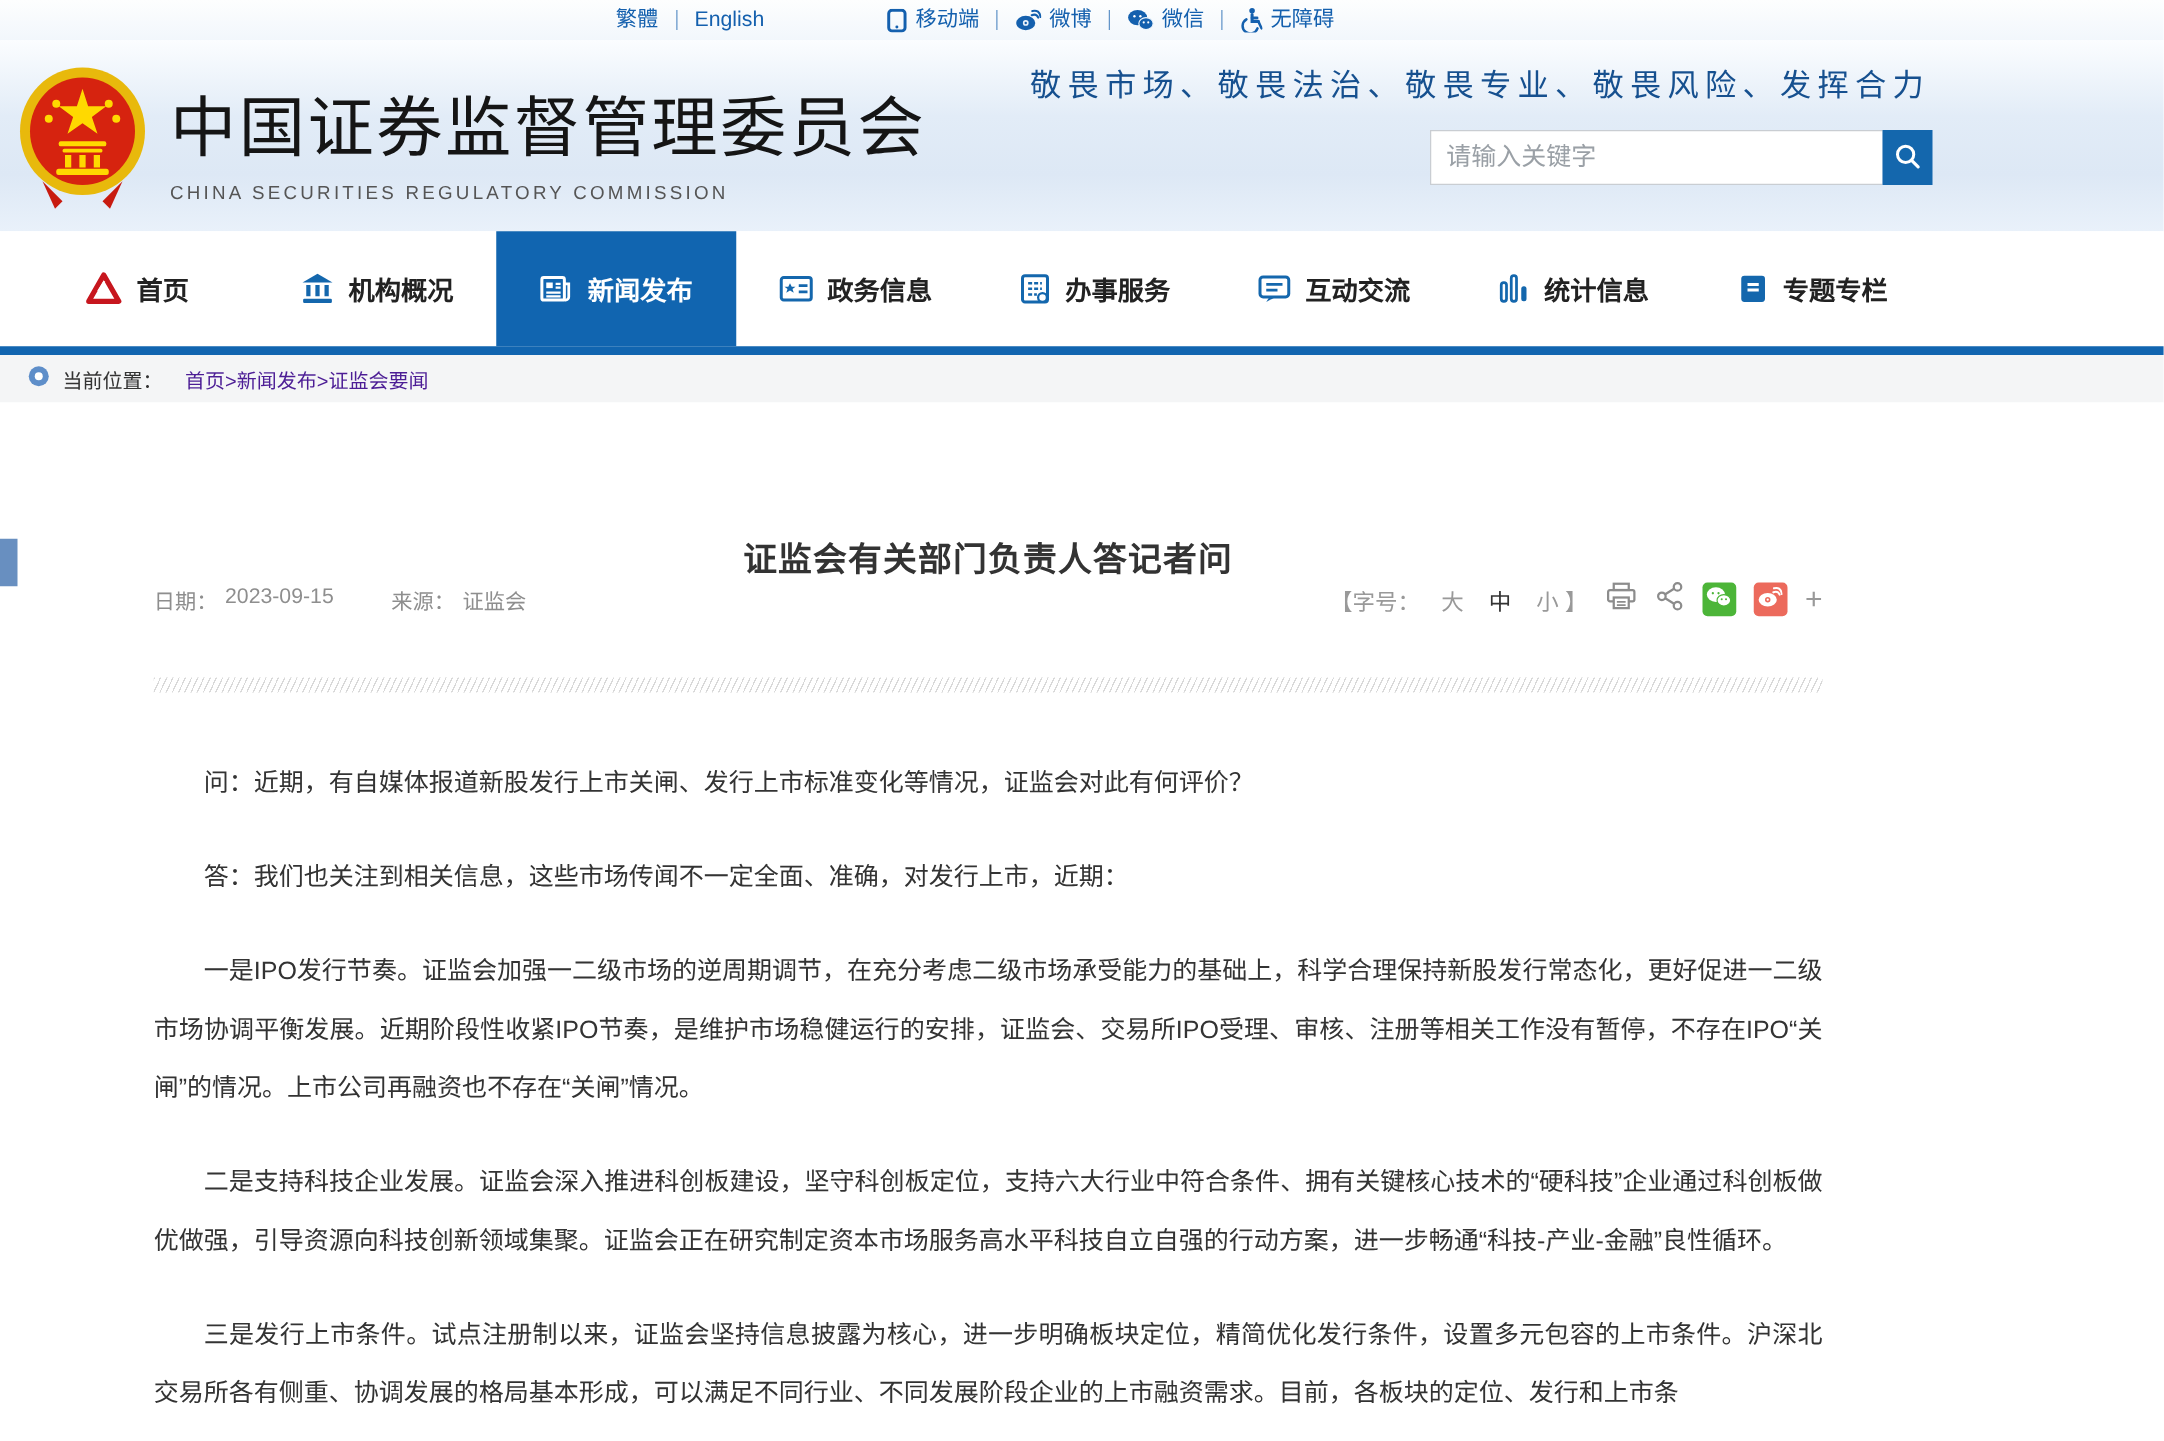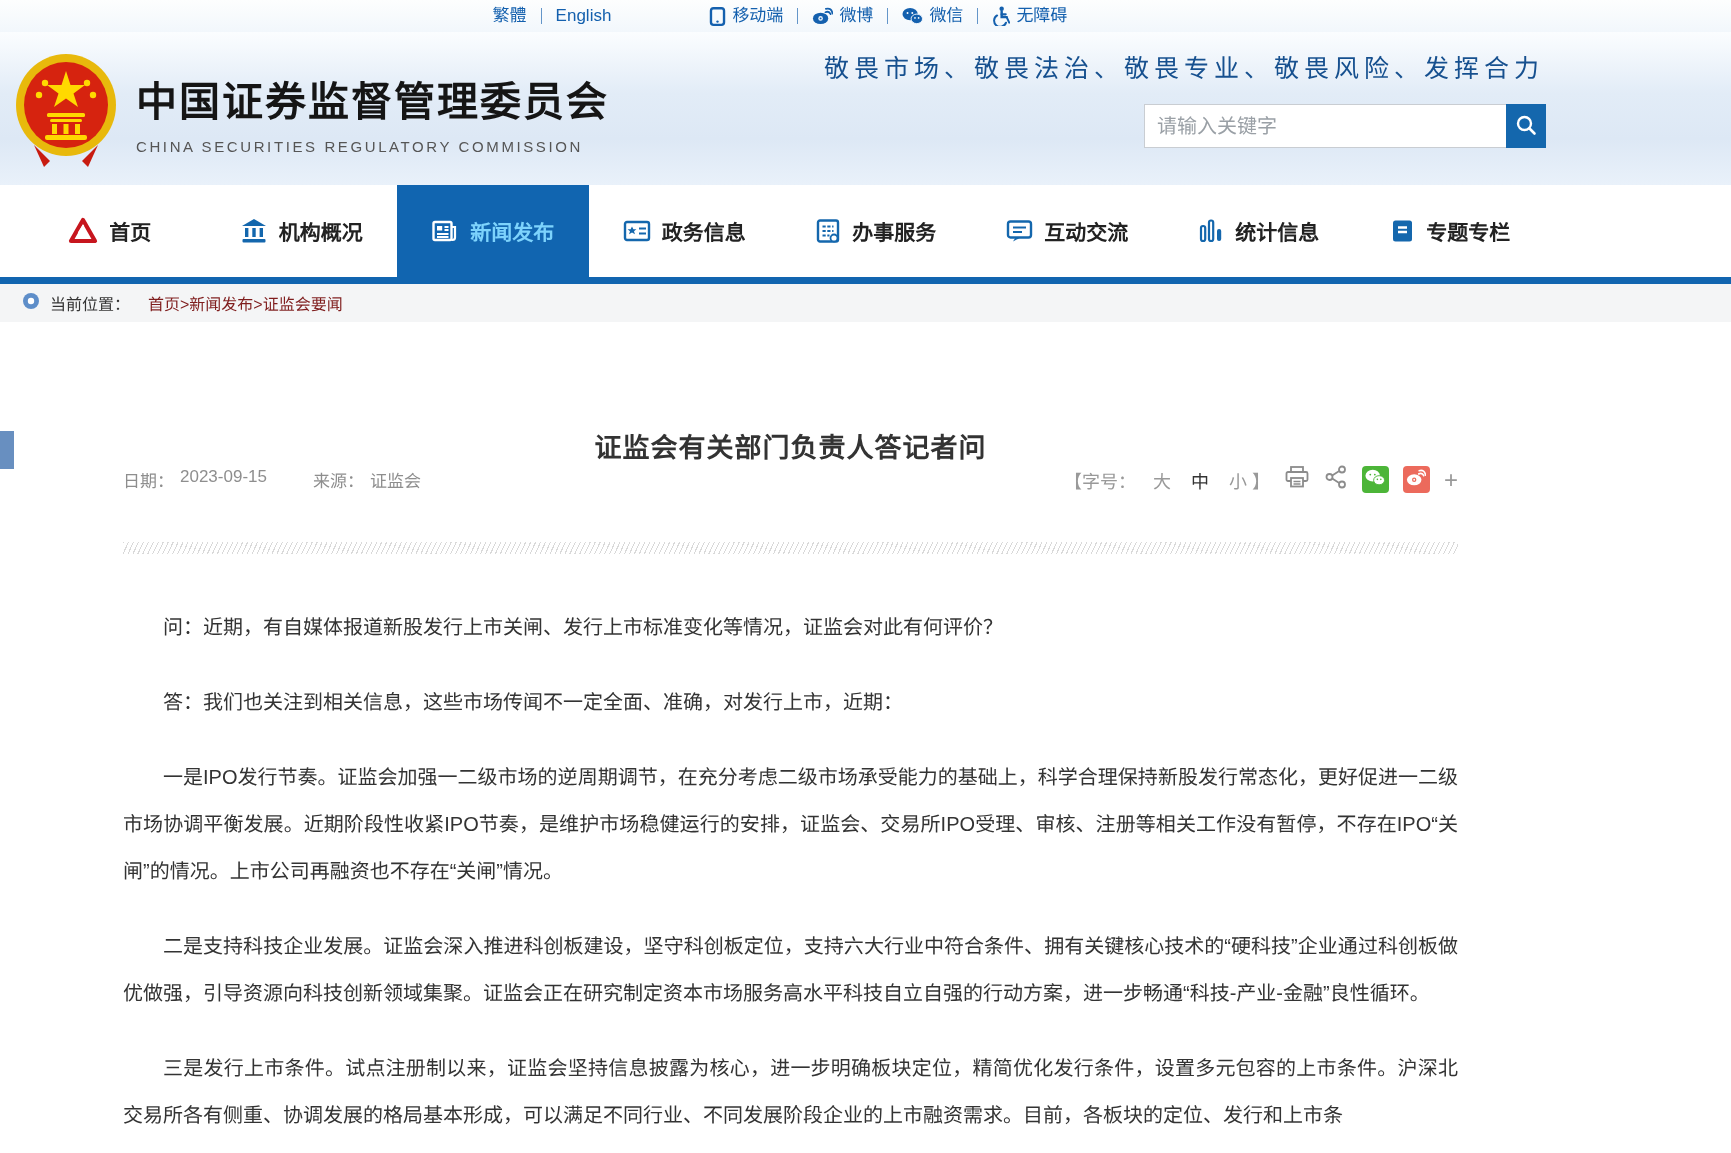--- a/index.html
+++ b/index.html
@@ -13,42 +13,42 @@
   .toplink.en { font-weight:500; }
   .topsep { width:1px; height:16px; background:#1460ae; opacity:.65; }
   .topgap { width:70px; }
   .toplink svg { display:block; }
 
   
   .header { height:153px; background:linear-gradient(180deg,#fbfdff 0%,#e2ecf7 40%,#dde8f5 70%,#e9f1fa 100%); }
   .header-inner { width:1532px; margin-left:14px; height:100%; display:flex; justify-content:space-between; }
   .brand { display:flex; align-items:center; gap:18px; padding-top:6px; }
   .emblem { width:104px; height:118px; }
-  .brand-cn { font-size:41px; font-weight:bold; color:#151515; letter-spacing:2px; }
+  .brand-cn { font-size:53px; font-weight:normal; color:#151515; letter-spacing:2px; }
   .brand-en { font-size:15px; color:#555; letter-spacing:2.6px; margin-top:10px; }
   .header-right { display:flex; flex-direction:column; align-items:flex-end; padding-top:16px; }
   .slogan { font-family:"Liberation Serif","DejaVu Serif",serif; font-size:25px; color:#16508f; letter-spacing:5px; margin-right:2px; }
   .searchbox { margin-top:20px; display:flex; width:402px; height:44px; }
   .search-input { flex:1; border:1px solid #c9cdd2; border-right:none; padding:0 12px; font-size:20px; color:#333; outline:none; }
   .search-input::placeholder { color:#9aa0a6; }
   .search-btn { width:40px; height:44px; background:#1467ad; border:none; cursor:pointer; display:flex; align-items:center; justify-content:center; }
 
   
   .nav { background:#fff; }
   .nav-row { width:1532px; margin-left:14px; display:flex; height:92px; }
   .nav-item { flex:1; display:flex; align-items:center; justify-content:center; gap:11px; font-size:21px; font-weight:bold; color:#222; cursor:pointer; }
   .nav-item .nicon { display:flex; }
-  .nav-item.active { background:#1165b0; color:#7dd3fc; }
+  .nav-item.active { background:#1165b0; color:#ffffff; }
   .nav-underline { height:7px; background:#1165b0; width:1731px; }
   .nav-ledge { position:absolute; left:0; top:246px; width:14px; height:38px; background:#688fc0; }
 
   
   .breadcrumb { height:38px; background:#f4f5f6; display:flex; align-items:center; padding-left:22px; gap:10px; }
   .crumb-label { font-size:16px; color:#333; }
-  .crumb-path { font-size:16px; color:#7f1d1d; cursor:pointer; margin-left:8px; }
+  .crumb-path { font-size:16px; color:#4c1d95; cursor:pointer; margin-left:8px; }
 
   
   .card { background:#fff; min-height:831px; }
   .article { width:1335px; margin-left:123px; }
   .article-title { text-align:center; font-size:27px; font-weight:bold; color:#333; padding-top:104px; letter-spacing:1px; }
   .meta { display:flex; justify-content:space-between; align-items:center; }
   .meta-left { font-size:17px; color:#8e8e8e; display:flex; gap:6px; }
   .meta-left .gap { width:34px; }
   .meta-right { display:flex; align-items:center; gap:14px; font-size:18px; color:#999; }
   .fs-btn { cursor:pointer; color:#999; padding:0 3px; }

